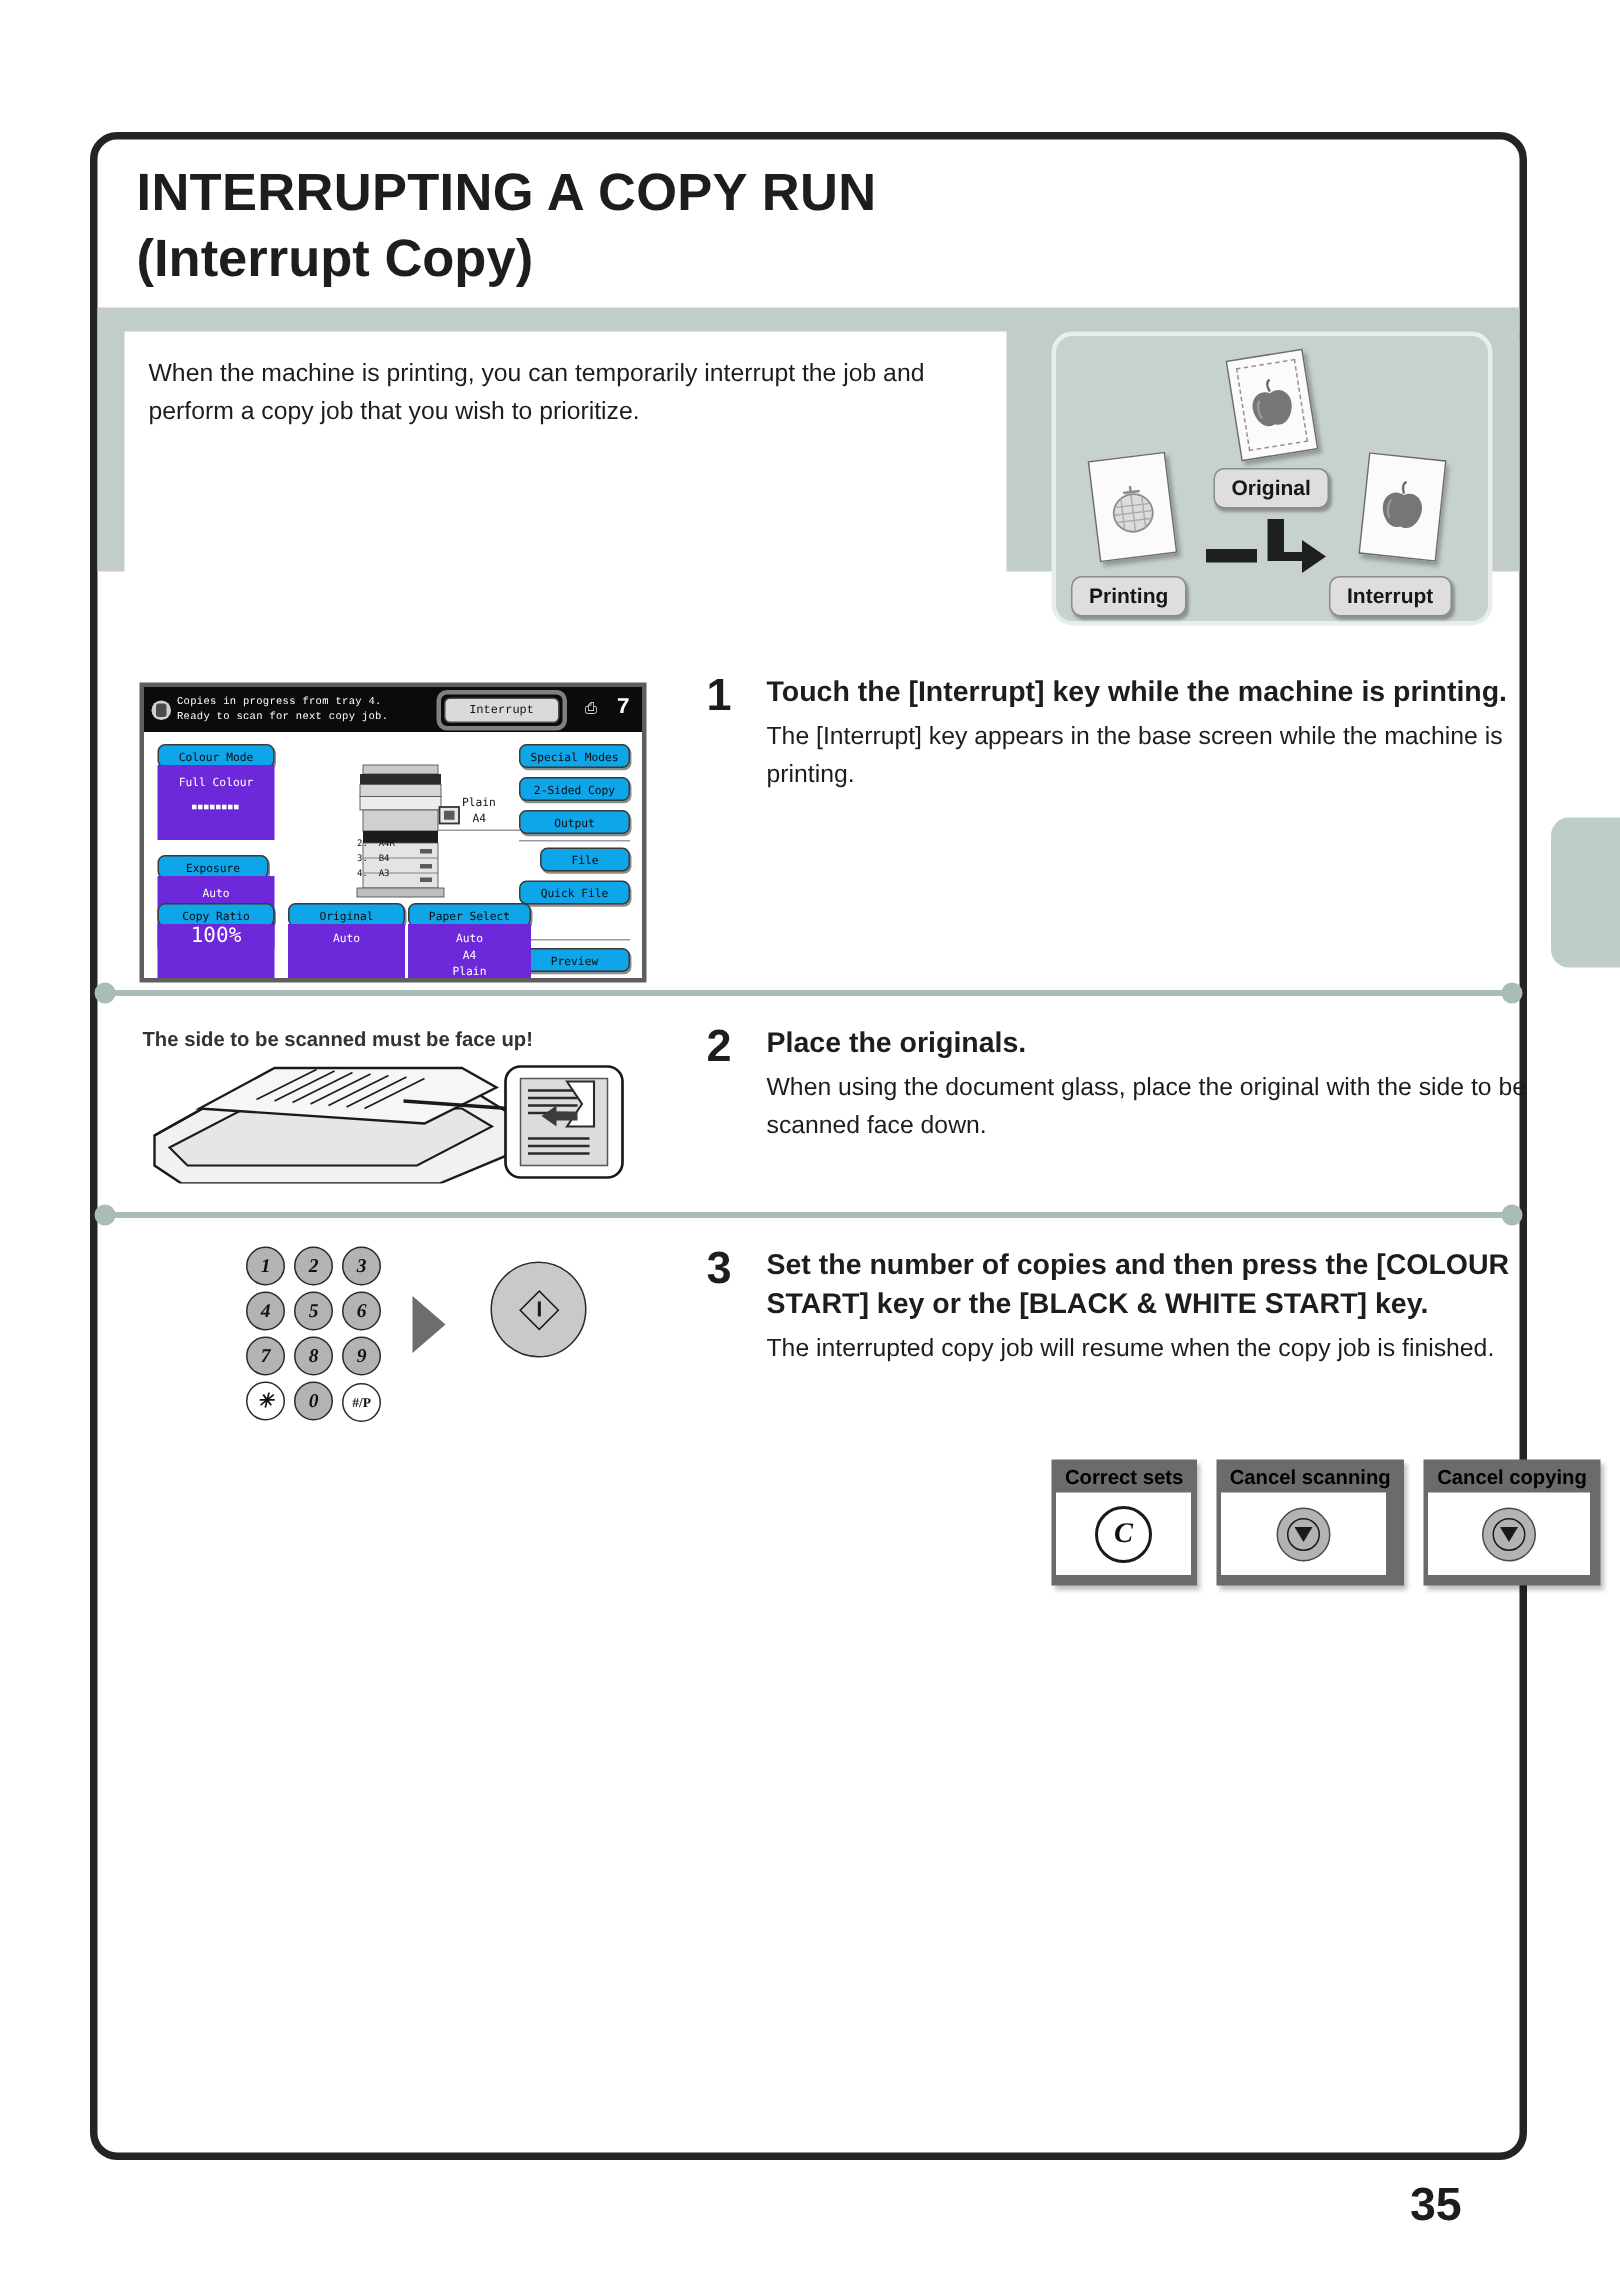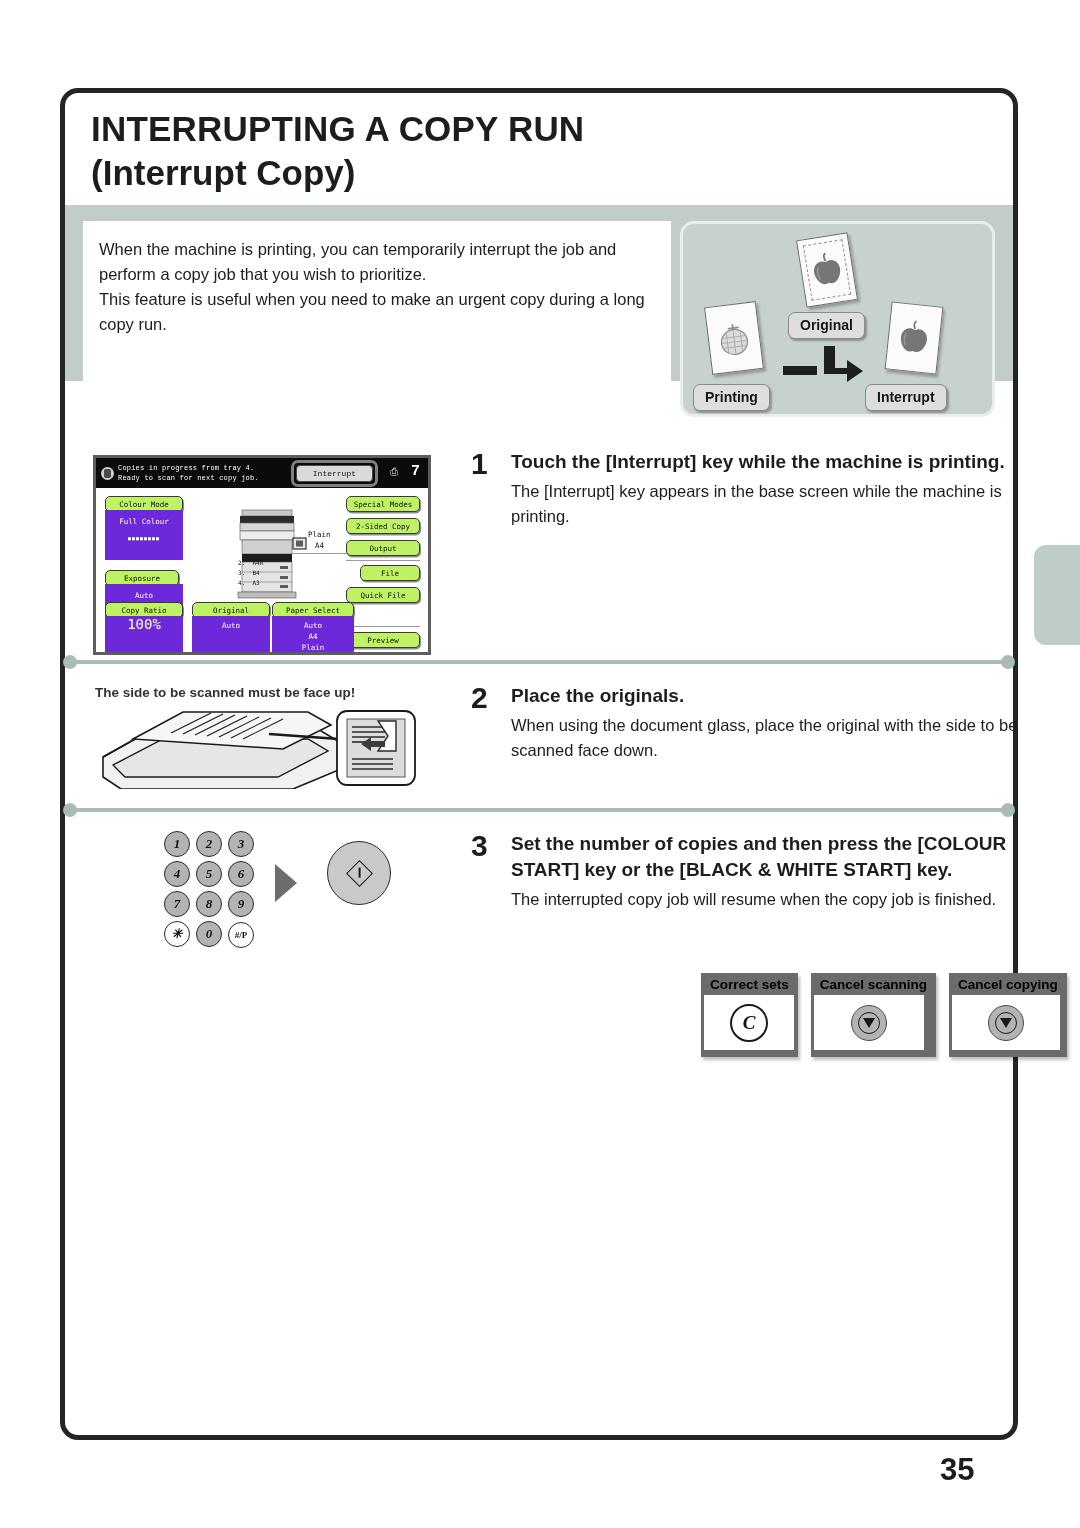--- a/index.html
+++ b/index.html
@@ -51,21 +51,21 @@
 
   
   .intro-band {
     position: absolute;
     left: 0; top: 112px; right: 0;
     height: 176px;
     background: #c2cdca;
     box-sizing: border-box;
     padding: 16px 18px;
     display: flex;
-    gap: 9px;
+    gap: 30px;
   }
   .intro-text-box {
     background: #ffffff;
     flex: 0 0 588px;
     height: 180px;
     padding: 16px 16px 0 16px;
     box-sizing: border-box;
   }
   .intro-text-box p {
     margin: 0;
@@ -213,21 +213,21 @@
     position: absolute; right: 8px; top: 5px;
     color: #fff; font-size: 15px; font-weight: bold;
   }
   .lcd-count-icon {
     position: absolute; right: 30px; top: 9px;
     color: #fff; font-size: 10px;
   }
 
   .lcd-btn {
     position: absolute;
-    background: #bef264;
+    background: #0ea5e9;
     border: 1px solid #3a3a3a;
     border-radius: 5px;
     box-shadow: 1px 1.5px 0 rgba(0,0,0,0.45);
     font-size: 7.5px;
     color: #0c0c0c;
     text-align: center;
     padding: 2.5px 0;
     box-sizing: border-box;
     white-space: nowrap;
   }
@@ -366,21 +366,20 @@
 <div class="page-frame">
 
   <div class="title-block">
     <div class="title-line1">INTERRUPTING A COPY RUN</div>
     <div class="title-line2">(Interrupt Copy)</div>
   </div>
 
   <div class="intro-band">
     <div class="intro-text-box">
       <p>When the machine is printing, you can temporarily interrupt the job and perform a copy job that you wish to prioritize.</p>
-      <p>This feature is useful when you need to make an urgent copy during a long copy run.</p>
     </div>
 
     <div class="illus-panel">
 
       <div class="sheet sheet-original">
         <div class="sheet-inner-dash"></div>
         <svg class="fruit" width="34" height="36" viewBox="0 0 34 36">
           <path d="M17 9 C15 4 16 2 18 1" stroke="#6b6b6b" stroke-width="1.6" fill="none"></path>
           <path d="M17 10 C10 6 3 12 4 20 C5 28 11 34 17 31 C23 34 29 28 30 20 C31 12 24 6 17 10 Z" fill="#767676"></path>
           <path d="M9 14 C7 17 7 22 9 26" stroke="#9d9d9d" stroke-width="1.4" fill="none"></path>

